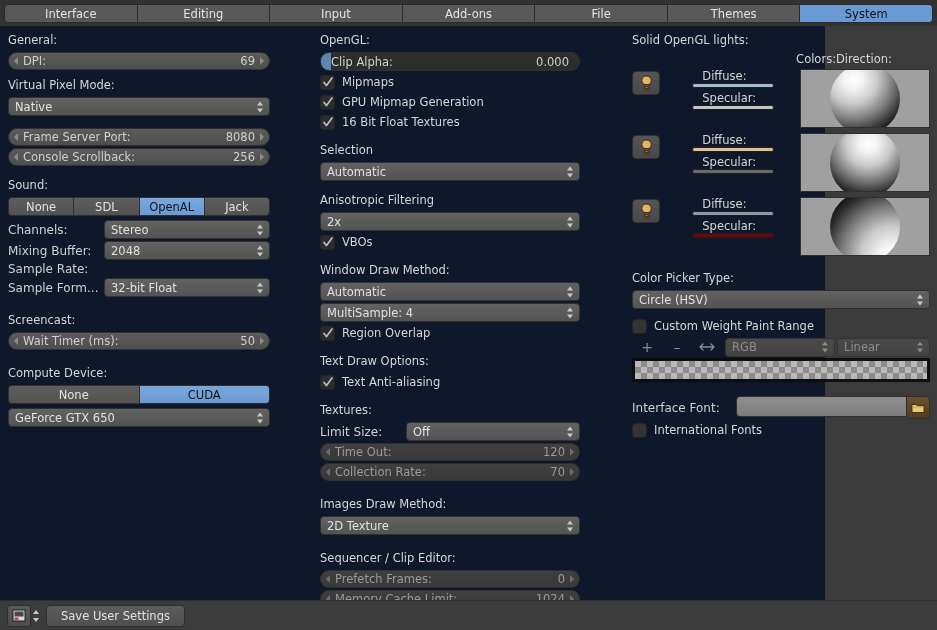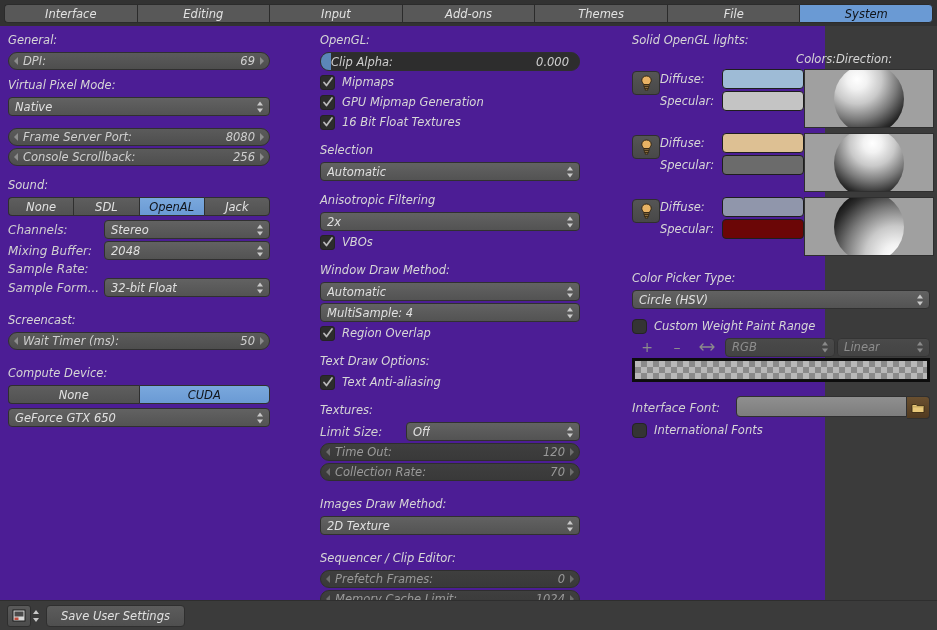--- a/index.html
+++ b/index.html
@@ -2,21 +2,21 @@
 <html><head>
 <meta charset="utf-8">
 <style>
   html,body{margin:0;padding:0;background:#3b3b3b;}
   body{
     width:937px;height:630px;overflow:hidden;
     font-family:"DejaVu Sans","Liberation Sans",sans-serif;
     font-size:11.5px;color:#d2d2d2;
     -webkit-font-smoothing:antialiased;
   }
-  #root{position:relative;width:825px;height:630px;background:#4c1d95;font-style:italic;}
+  #root{position:relative;width:825px;height:630px;background:#0f172a;}
 
   
   .tabbar{position:absolute;left:0;top:0;width:937px;height:26px;
           background:#323232;display:flex;align-items:center;padding:0 4px;box-sizing:border-box;}
   .tab{flex:1;height:19px;line-height:19px;text-align:center;font-size:11.5px;
        background:#585858;color:#e2e2e2;border:1px solid #2b2b2b;border-right:none;
        box-sizing:border-box;cursor:pointer;overflow:hidden;white-space:nowrap;}
   .tab:first-child{border-radius:4px 0 0 4px;}
   .tab:last-child{border-right:1px solid #2b2b2b;border-radius:0 4px 4px 0;}
   .tab.active{background:#6a9ad4;color:#10141a;}
@@ -102,21 +102,21 @@
   .lightsHead .c1{width:42px;}
   .lightsHead .c2{width:162px;font-size:11.5px;color:#d6d6d6;}
   .lightsHead .c3{font-size:11.5px;color:#d6d6d6;}
   .lights{position:relative;}
   .lrowg{display:flex;margin-bottom:5px;}
   .bulbcell{width:42px;padding-top:2px;}
   .bulbbtn{width:26px;height:22px;border-radius:4px;border:1px solid #2f2f2f;
            background-image:linear-gradient(#555,#484848);display:flex;align-items:center;
            justify-content:center;cursor:pointer;}
   .colcell{width:162px;}
-  .swrow{display:flex;align-items:center;height:19px;margin-bottom:3px;}
+  .swrow{display:flex;align-items:center;height:19px;margin-bottom:3px;flex-direction:column;}
   .swrow .sl{width:62px;font-size:11.5px;color:#d6d6d6;}
   .swrow .sw{width:80px;height:18px;border-radius:4px;border:1px solid #1e1e1e;cursor:pointer;}
   .dircell{flex:1;}
   .sphere{width:128px;height:57px;border:1px solid #2f2f2f;background:#a0a0a0;
           position:relative;overflow:hidden;cursor:pointer;}
 
   
   .rampbar{display:flex;align-items:center;height:20px;margin-bottom:1px;}
   .rampbtn{width:30px;height:18px;display:flex;align-items:center;justify-content:center;
            color:#8c8c8c;font-size:14px;cursor:pointer;}
@@ -153,22 +153,22 @@
 </head>
 <body>
 
 <div id="root">
 
   <div class="tabbar">
     <div class="tab">Interface</div>
     <div class="tab">Editing</div>
     <div class="tab">Input</div>
     <div class="tab">Add-ons</div>
+    <div class="tab">File</div>
     <div class="tab">Themes</div>
-    <div class="tab">File</div>
     <div class="tab active">System</div>
   </div>
 
   <div class="col" id="colLeft">
 
     <div class="hdr">General:</div>
 
     <div class="numf">
       <span class="ar arl"></span>
       <span class="lbl">DPI:</span>

